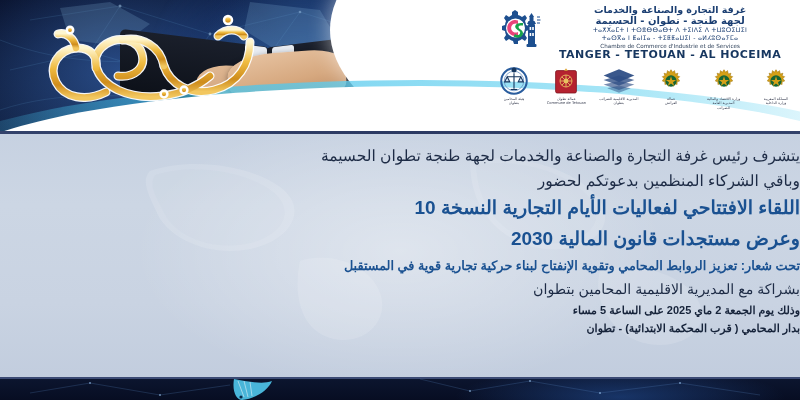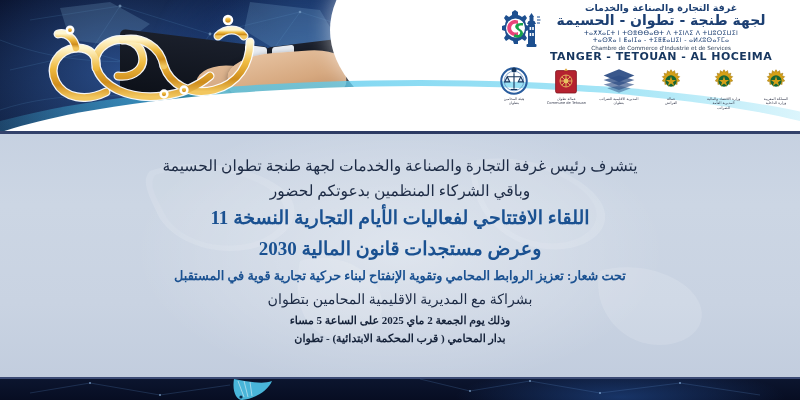--- a/index.html
+++ b/index.html
@@ -112,26 +112,26 @@
     width: 260px; height: 120px;
     z-index: 9;
   }
   .calligraphy svg { width:100%; height:100%; display:block; }
 
   
   .logo-block {
     position:absolute; left:496px; top:4px;
     width: 300px; height: 58px;
     display:flex; align-items:center; justify-content:flex-end;
-    gap:8px; z-index:12;
+    gap:17px; z-index:12;
   }
   .logo-mark { width:46px; height:50px; flex:0 0 auto; }
   .logo-text { text-align:center; line-height:1.08; }
   .logo-ar1 { font-size:9.5px; font-weight:bold; color:#1c3f72; letter-spacing:.2px; white-space:nowrap;}
-  .logo-ar2 { font-size:14px; font-weight:bold; color:#1c3f72; white-space:nowrap;}
+  .logo-ar2 { font-size:10px; font-weight:bold; color:#1c3f72; white-space:nowrap;}
   .logo-tif { font-size:6.2px; color:#1c3f72; letter-spacing:.3px; white-space:nowrap; margin-top:1px;}
   .logo-fr  { font-size:5.6px; color:#2a3d56; white-space:nowrap; margin-top:1px;}
   .logo-fr2 { font-size:11px; font-weight:bold; color:#16365f; letter-spacing:.45px; white-space:nowrap;}
 
   
   .partners {
     position:absolute; left:492px; top:66px;
     width: 306px; height: 56px;
     display:flex; align-items:flex-start; justify-content:space-between;
     z-index:12; direction:ltr;
@@ -155,24 +155,24 @@
   .map-ghost {
     position:absolute; inset:0; opacity:.30;
   }
   .body-topline {
     position:absolute; left:0; top:0; width:800px; height:3px;
     background: linear-gradient(90deg,#33426b,#2c3a63 50%,#33426b);
   }
 
   .lines {
     position:relative;
-    padding-top: 22px;
-    text-align:center;
+    padding-top: 12px;
+    text-align:right;
     direction: rtl;
-    font-family: Liberation Serif, serif;
+    font-family: Liberation Sans, sans-serif;
   }
   .ln { white-space:nowrap; }
 
   .ln.normal {
     font-size: 15.5px;
     color: #1d2b45;
     line-height: 1.62;
     font-weight: 500;
   }
   .ln.headline {
@@ -464,21 +464,21 @@
       </g>
       <g fill="#6d87ab" opacity="0.10">
         <path d="M155,44 C192,32 246,40 272,60 C298,80 282,106 246,113 C210,120 174,104 164,82 C156,66 148,54 155,44 Z"></path>
         <path d="M476,34 C522,26 574,44 592,70 C608,94 580,116 544,112 C508,108 478,82 476,34 Z"></path>
       </g>
     </svg>
 
     <div class="lines">
       <div class="ln normal">يتشرف رئيس غرفة التجارة والصناعة والخدمات لجهة طنجة تطوان الحسيمة</div>
       <div class="ln normal">وباقي الشركاء المنظمين بدعوتكم لحضور</div>
-      <div class="ln headline">اللقاء الافتتاحي لفعاليات الأيام التجارية النسخة 11</div>
+      <div class="ln headline">اللقاء الافتتاحي لفعاليات الأيام التجارية النسخة 10</div>
       <div class="ln headline">وعرض مستجدات قانون المالية 2030</div>
       <div class="ln slogan">تحت شعار: تعزيز الروابط المحامي وتقوية الإنفتاح لبناء حركية تجارية قوية في المستقبل</div>
       <div class="ln sub">بشراكة مع المديرية الاقليمية المحامين بتطوان</div>
       <div class="ln when">وذلك يوم الجمعة 2 ماي 2025 على الساعة 5 مساء</div>
       <div class="ln when">بدار المحامي ( قرب المحكمة الابتدائية) - تطوان</div>
     </div>
   </div>
 
   <div class="footer">
     <div class="footer-top"></div>

